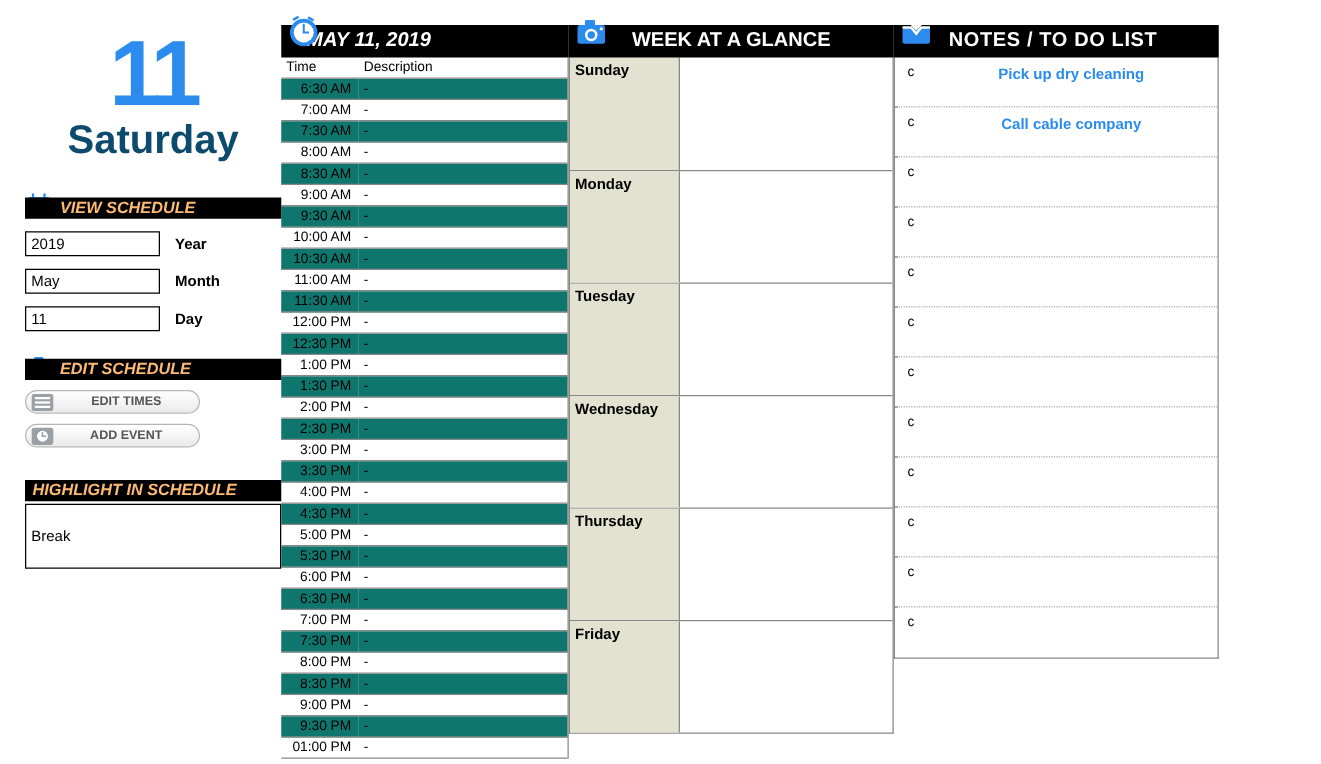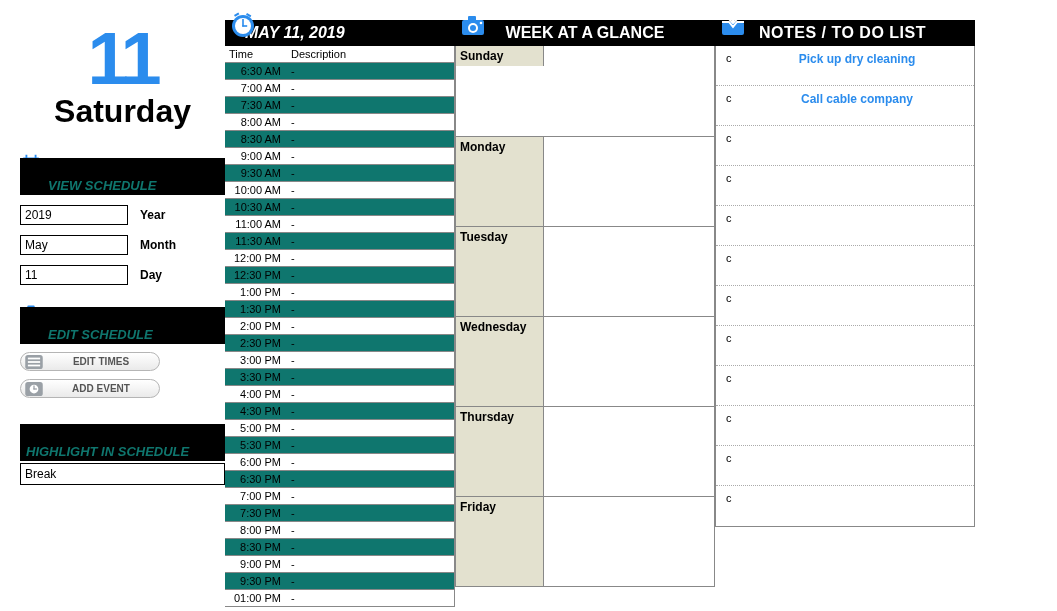--- a/index.html
+++ b/index.html
@@ -5,55 +5,55 @@
   * { box-sizing: border-box; }
   body { margin:0; padding:20px; font-family: Arial, Helvetica, sans-serif; font-size:12px; color:#000; background:#fff; width:1057px;}
   .layout { display:flex; align-items:flex-start; }
   .col-left { width:205px; padding-top:8px;}
   .col-mid  { width:230px; }
   .col-week { width:260px; }
   .col-todo { width:260px; }
 
   .big-date { text-align:center; padding:0 10px 6px 10px;}
   .big-num { font-size:74px; font-weight:700; color:#2b8ced; line-height:.85; letter-spacing:-4px;}
-  .big-day { font-size:32px; font-weight:700; color:#000000; margin-top:2px;}
+  .big-day { font-size:32px; font-weight:700; color:#0c4a6e; margin-top:2px;}
 
   .sec-head { position:relative; margin-top:22px;}
-  .sec-head .bar { background:#000; color:#0f766e; font-weight:700; font-style:italic; font-size:13px; padding:20px 6px 2px 28px; position:relative;}
+  .sec-head .bar { background:#000; color:#fdba74; font-weight:700; font-style:italic; font-size:13px; padding:0 6px 2px 28px; position:relative;}
   .sec-head.no-icon .bar { padding-left:6px; }
   .icon-box { position:absolute; left:0; top:-6px; width:22px; height:22px; }
   .icon-box svg, .icon-head svg { display:block; }
 
   .formrow { display:flex; align-items:center; margin-top:10px;}
   .formrow input { width:108px; height:20px; border:1px solid #000; font-size:12px; padding:0 4px; font-family:inherit;}
   .formrow .lbl { margin-left:12px; font-weight:700; font-size:12px;}
 
   .mini-btn { display:block; width:140px; margin-top:8px; border:1px solid #b5b5b5; border-radius:10px; background:linear-gradient(#fff,#eaeaea); font-size:10px; font-weight:700; padding:3px 6px 3px 28px; position:relative; text-align:center; color:#555;}
   .mini-btn .mbi { position:absolute; left:4px; top:2px; width:18px; height:14px;}
 
-  .hl-box { border:1px solid #000; padding:3px 4px; font-size:12px; margin-top:2px;}
+  .hl-box { border:1px solid #000; padding:18px 4px; font-size:12px; margin-top:2px;}
 
   
   .banner { position:relative; background:#000; color:#fff; font-weight:700; font-size:16px; height:26px; display:flex; align-items:center; padding-left:20px;}
   .banner.center { justify-content:center; padding-left:0;}
   .banner.notes { padding-left:44px; letter-spacing:.5px;}
   .icon-head { position:absolute; left:4px; top:-8px; width:28px; height:28px;}
 
   
   .sched { width:100%; border-collapse:collapse; table-layout:fixed;}
   .sched th { font-weight:400; text-align:left; border-bottom:1px solid #888; padding:2px 4px; font-size:11px;}
   .sched td { border-bottom:1px solid #888; padding:1px 4px; font-size:11px; height:16px; line-height:14px;}
   .sched td.timec { width:62px; text-align:right; padding-right:6px;}
   .sched tr.shade { background:#0f766e;}
   .sched-wrap { border-right:1px solid #888; }
 
   
   .weekbox { border:1px solid #888; border-top:none;}
   .weekrow { display:flex; height:90px; border-top:1px solid #888;}
-  .weekrow:first-child{border-top:none;flex-direction:column;}
+  .weekrow:first-child{border-top:none;}
   .wk-day { width:88px; background:#e3e1cf; border-right:1px solid #888; font-weight:700; font-size:12px; padding:3px 4px;}
   .wk-content { flex:1; }
 
   
   .todobox { border:1px solid #888; border-top:none;}
   .todorow { display:flex; align-items:flex-start; height:40px; border-bottom:1px dotted #aaa; padding:6px 6px 0 10px;}
   .todorow:last-child { border-bottom:none;}
   .mark { font-family: Arial; font-size:11px; color:#000; width:20px;}
   .todotext { flex:1; text-align:center; font-weight:700; font-size:12px; color:#2b8ced;}
 </style>

